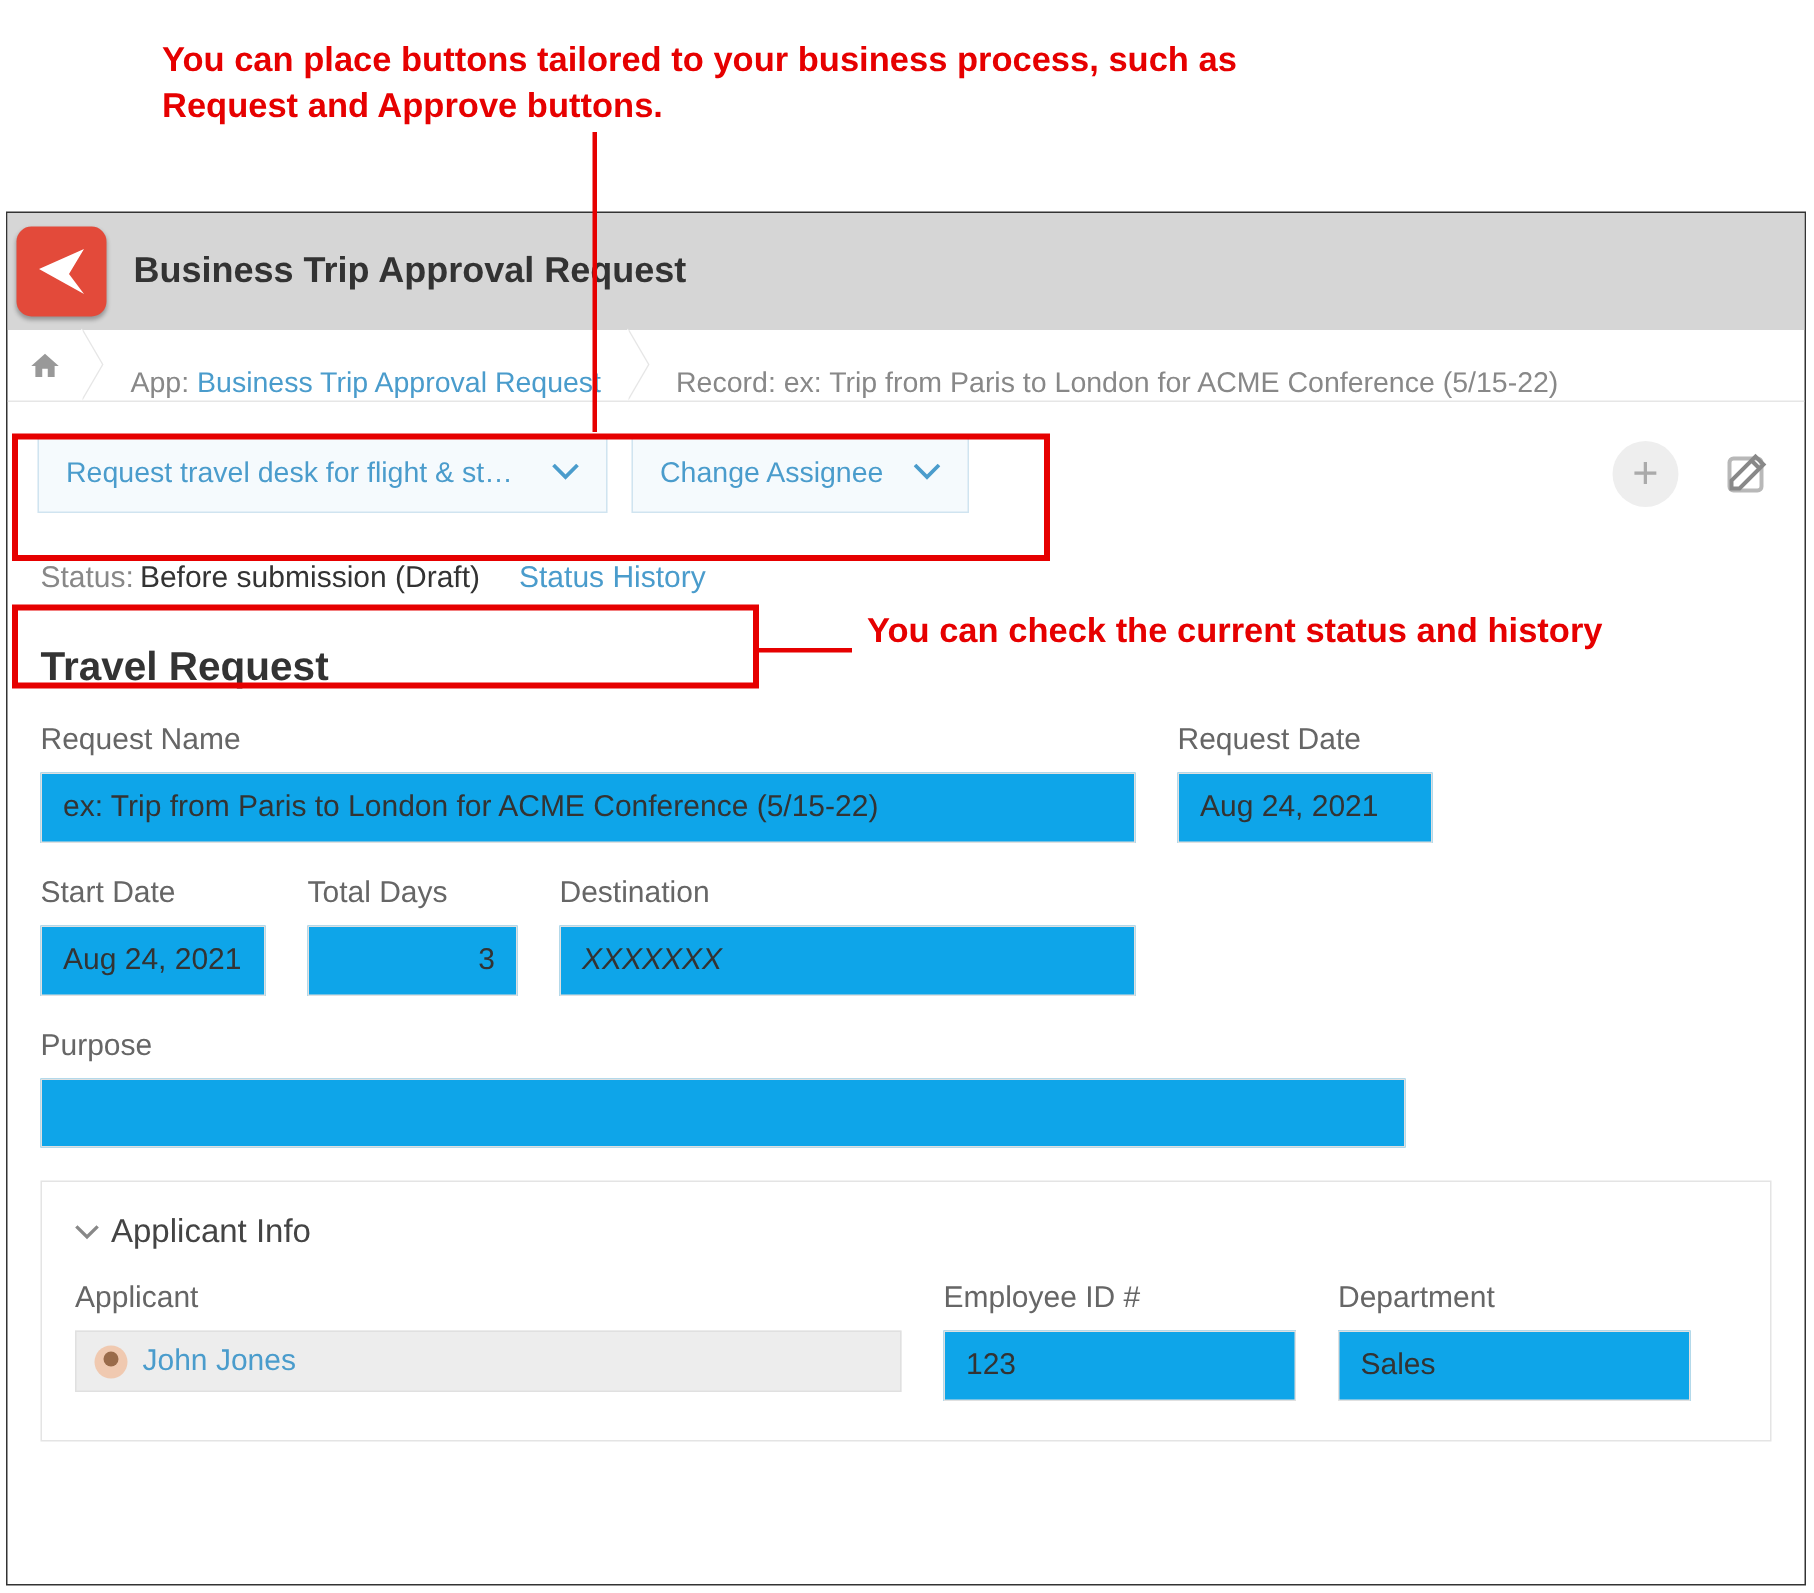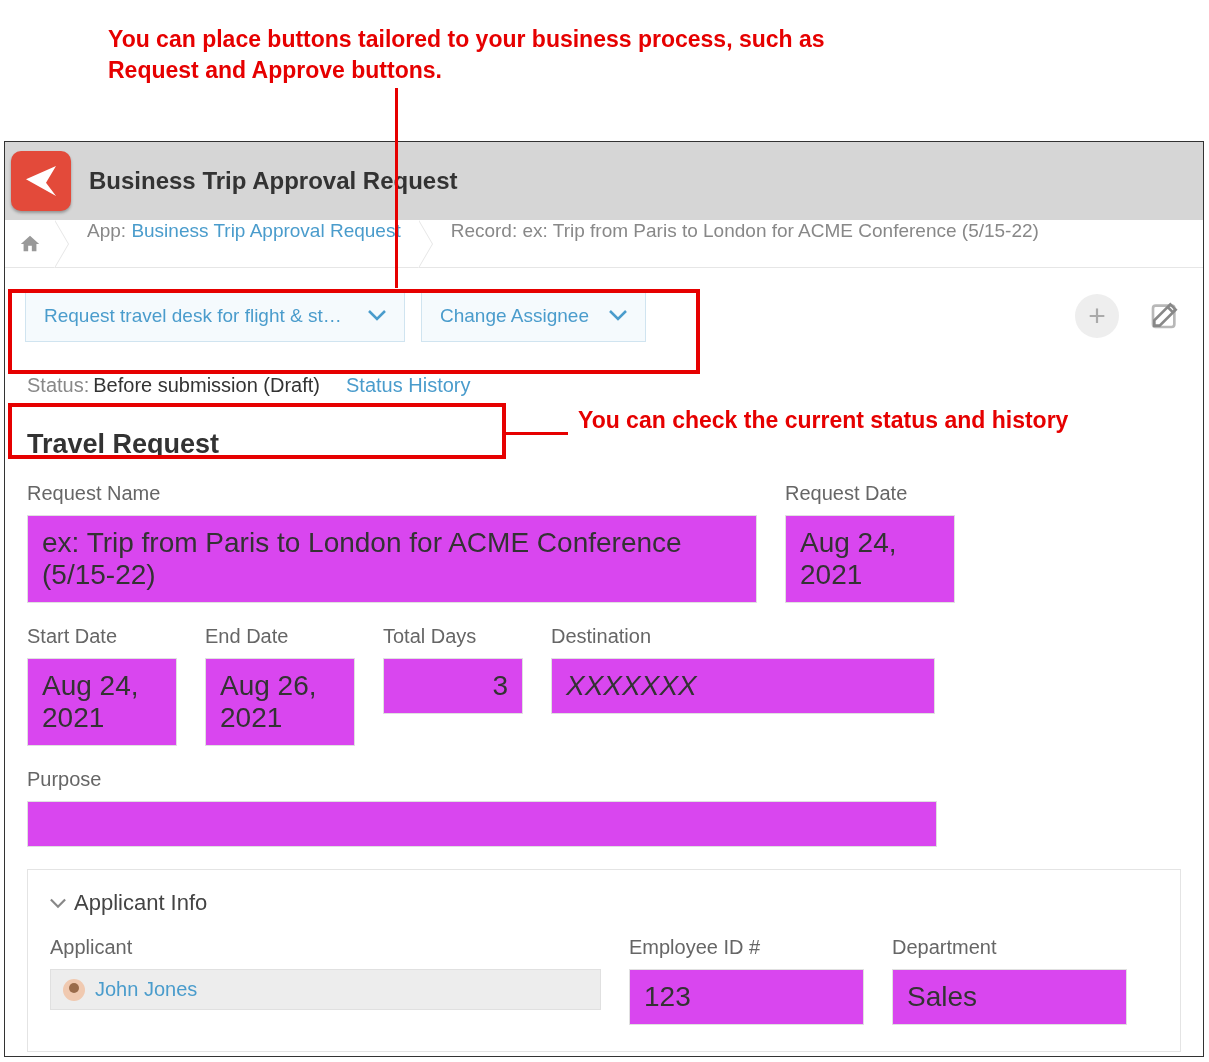--- a/index.html
+++ b/index.html
@@ -89,21 +89,21 @@
 }
 .app-icon svg { width: 40px; height: 40px; }
 .app-title {
   font-size: 24px;
   font-weight: 600;
   color: #333;
   margin-left: 18px;
 }
 .breadcrumb {
   display: flex;
-  align-items: flex-start;
+  align-items: flex-end;
   height: 48px;
   border-bottom: 1px solid #e6e6e6;
   font-size: 19px;
 }
 .bc-home {
   display: flex;
   align-items: center;
   padding: 0 14px;
   color: #888;
   height: 100%;
@@ -192,24 +192,24 @@
   gap: 28px;
   margin-bottom: 22px;
 }
 .field { display: flex; flex-direction: column; }
 .field-label {
   font-size: 20px;
   color: #666;
   margin-bottom: 10px;
 }
 .field-value {
-  background: #d946ef;
+  background: #0ea5e9;
   border: 1px solid #e0e0e0;
   padding: 11px 14px;
-  font-size: 28px;
+  font-size: 20px;
   color: #333;
 }
 .field-value.right { text-align: right; }
 .field-value.full { width: 100%; min-height: 46px; }
 .w-730 { width: 730px; }
 .w-170 { width: 170px; }
 .w-150 { width: 150px; }
 .w-140 { width: 140px; }
 .w-420 { width: 384px; font-style: italic; }
 .w-235 { width: 235px; }
@@ -331,24 +331,20 @@
       <div class="field">
         <div class="field-label">Request Date</div>
         <div class="field-value w-170">Aug 24, 2021</div>
       </div>
     </div>
 
     <div class="form-row">
       <div class="field">
         <div class="field-label">Start Date</div>
         <div class="field-value w-150">Aug 24, 2021</div>
-      </div>
-      <div class="field">
-        <div class="field-label">End Date</div>
-        <div class="field-value w-150">Aug 26, 2021</div>
       </div>
       <div class="field">
         <div class="field-label">Total Days</div>
         <div class="field-value right w-140">3</div>
       </div>
       <div class="field">
         <div class="field-label">Destination</div>
         <div class="field-value w-420">XXXXXXX</div>
       </div>
     </div>

